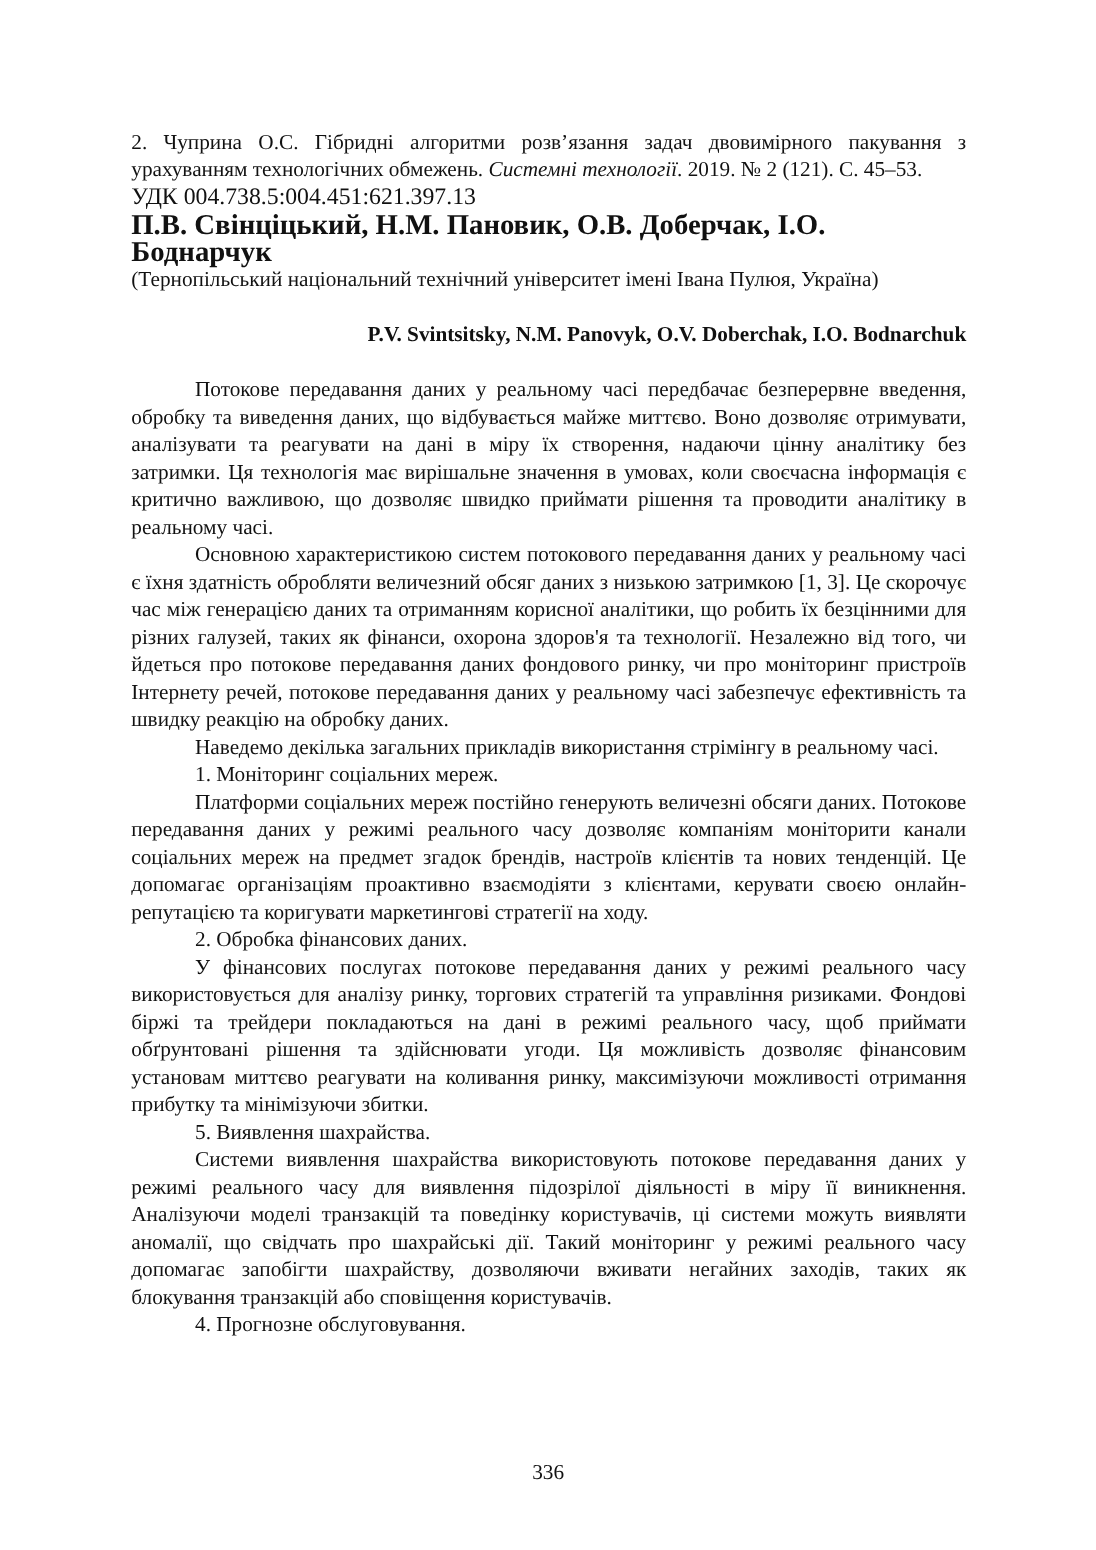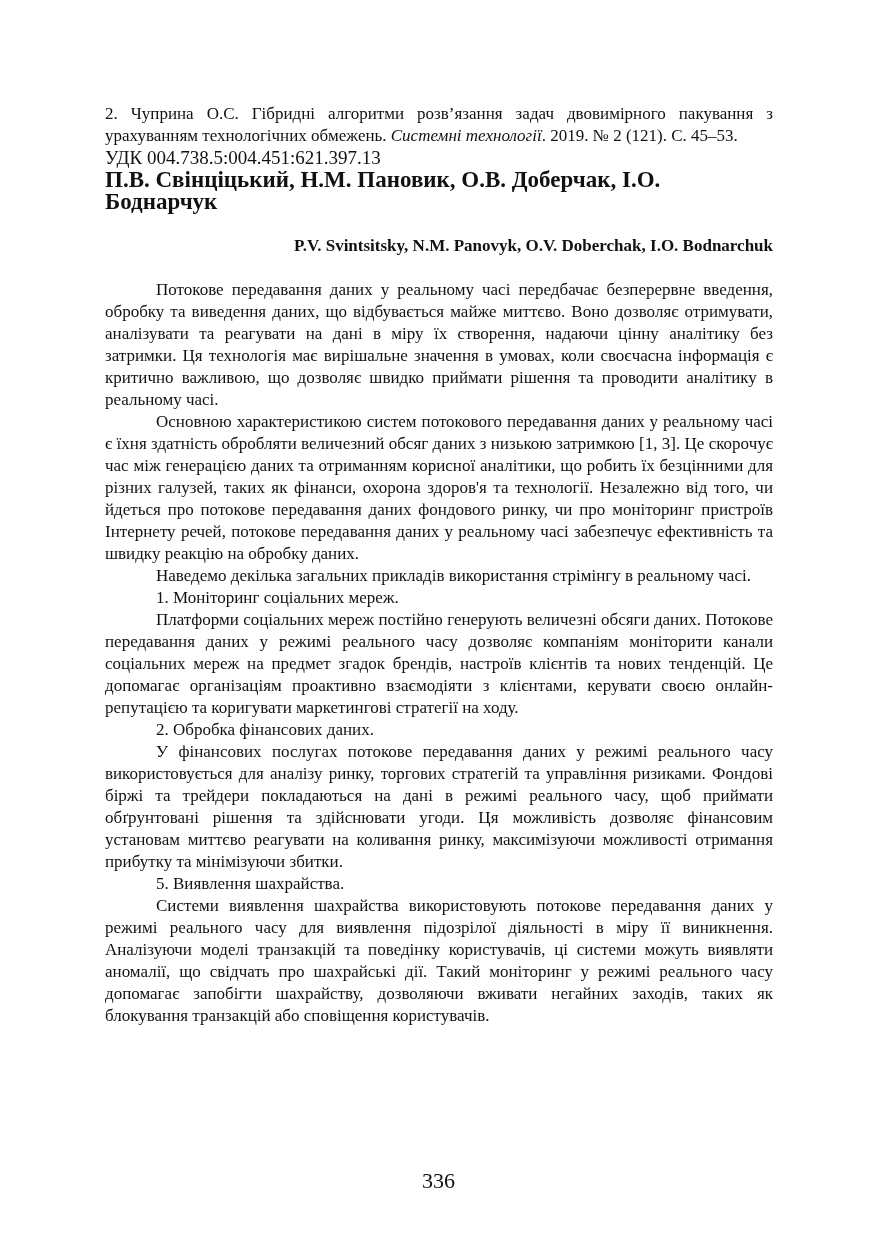--- a/index.html
+++ b/index.html
@@ -17,41 +17,43 @@
     .title-ua {
       margin-top: 22px; text-align: center; font-weight: bold; font-size: 17px;
       line-height: 22px; padding: 0 20px;
     }
     .en-authors { margin-top: 22px; font-weight: bold; font-size: 17px; line-height: 22px; text-align: right; }
     .en-title { font-weight: bold; font-size: 17px; line-height: 22px; padding-left: 40px; }
     .body-text { margin-top: 22px; }
     .p { margin: 0; text-indent: 51px; font-size: 17px; line-height: 22px; text-align: justify; }
     .page-number {
       position: absolute; left: 0; width: 877px; top: 1168px; text-align: center;
-      font-size: 22px;
+      font-size: 17px;
     }
   </style>
 </head>
 <body>
 
 <div class="page">
   <p class="line-block ref"><span>2.</span> <span>Чуприна О.С. Гібридні алгоритми розв’язання задач двовимірного пакування з урахуванням технологічних обмежень. </span><i>Системні технології</i><span>. 2019. № 2 (121). С. 45–53.</span></p>
 
   <div class="udc">УДК 004.738.5:004.451:621.397.13</div>
   <div class="authors">П.В. Свінціцький, Н.М. Пановик, О.В. Доберчак, І.О. Боднарчук</div>
+  <div class="affil">(Тернопільський національний технічний університет імені Івана Пулюя, Україна)</div>
 
 
   <div class="en-authors">P.V. Svintsitsky, N.M. Panovyk, O.V. Doberchak, I.O. Bodnarchuk</div>
 
   <div class="body-text">
     <p class="p">Потокове передавання даних у реальному часі передбачає безперервне введення, обробку та виведення даних, що відбувається майже миттєво. Воно дозволяє отримувати, аналізувати та реагувати на дані в міру їх створення, надаючи цінну аналітику без затримки. Ця технологія має вирішальне значення в умовах, коли своєчасна інформація є критично важливою, що дозволяє швидко приймати рішення та проводити аналітику в реальному часі.</p>
     <p class="p">Основною характеристикою систем потокового передавання даних у реальному часі є їхня здатність обробляти величезний обсяг даних з низькою затримкою [1, 3]. Це скорочує час між генерацією даних та отриманням корисної аналітики, що робить їх безцінними для різних галузей, таких як фінанси, охорона здоров'я та технології. Незалежно від того, чи йдеться про потокове передавання даних фондового ринку, чи про моніторинг пристроїв Інтернету речей, потокове передавання даних у реальному часі забезпечує ефективність та швидку реакцію на обробку даних.</p>
     <p class="p">Наведемо декілька загальних прикладів використання стрімінгу в реальному часі.</p>
     <p class="p">1. Моніторинг соціальних мереж.</p>
     <p class="p">Платформи соціальних мереж постійно генерують величезні обсяги даних. Потокове передавання даних у режимі реального часу дозволяє компаніям моніторити канали соціальних мереж на предмет згадок брендів, настроїв клієнтів та нових тенденцій. Це допомагає організаціям проактивно взаємодіяти з клієнтами, керувати своєю онлайн-репутацією та коригувати маркетингові стратегії на ходу.</p>
     <p class="p">2. Обробка фінансових даних.</p>
     <p class="p">У фінансових послугах потокове передавання даних у режимі реального часу використовується для аналізу ринку, торгових стратегій та управління ризиками. Фондові біржі та трейдери покладаються на дані в режимі реального часу, щоб приймати обґрунтовані рішення та здійснювати угоди. Ця можливість дозволяє фінансовим установам миттєво реагувати на коливання ринку, максимізуючи можливості отримання прибутку та мінімізуючи збитки.</p>
     <p class="p">5. Виявлення шахрайства.</p>
     <p class="p">Системи виявлення шахрайства використовують потокове передавання даних у режимі реального часу для виявлення підозрілої діяльності в міру її виникнення. Аналізуючи моделі транзакцій та поведінку користувачів, ці системи можуть виявляти аномалії, що свідчать про шахрайські дії. Такий моніторинг у режимі реального часу допомагає запобігти шахрайству, дозволяючи вживати негайних заходів, таких як блокування транзакцій або сповіщення користувачів.</p>
+    <p class="p">4. Прогнозне обслуговування.</p>
   </div>
 </div>
 
 <div class="page-number">336</div>
 
 </body></html>

